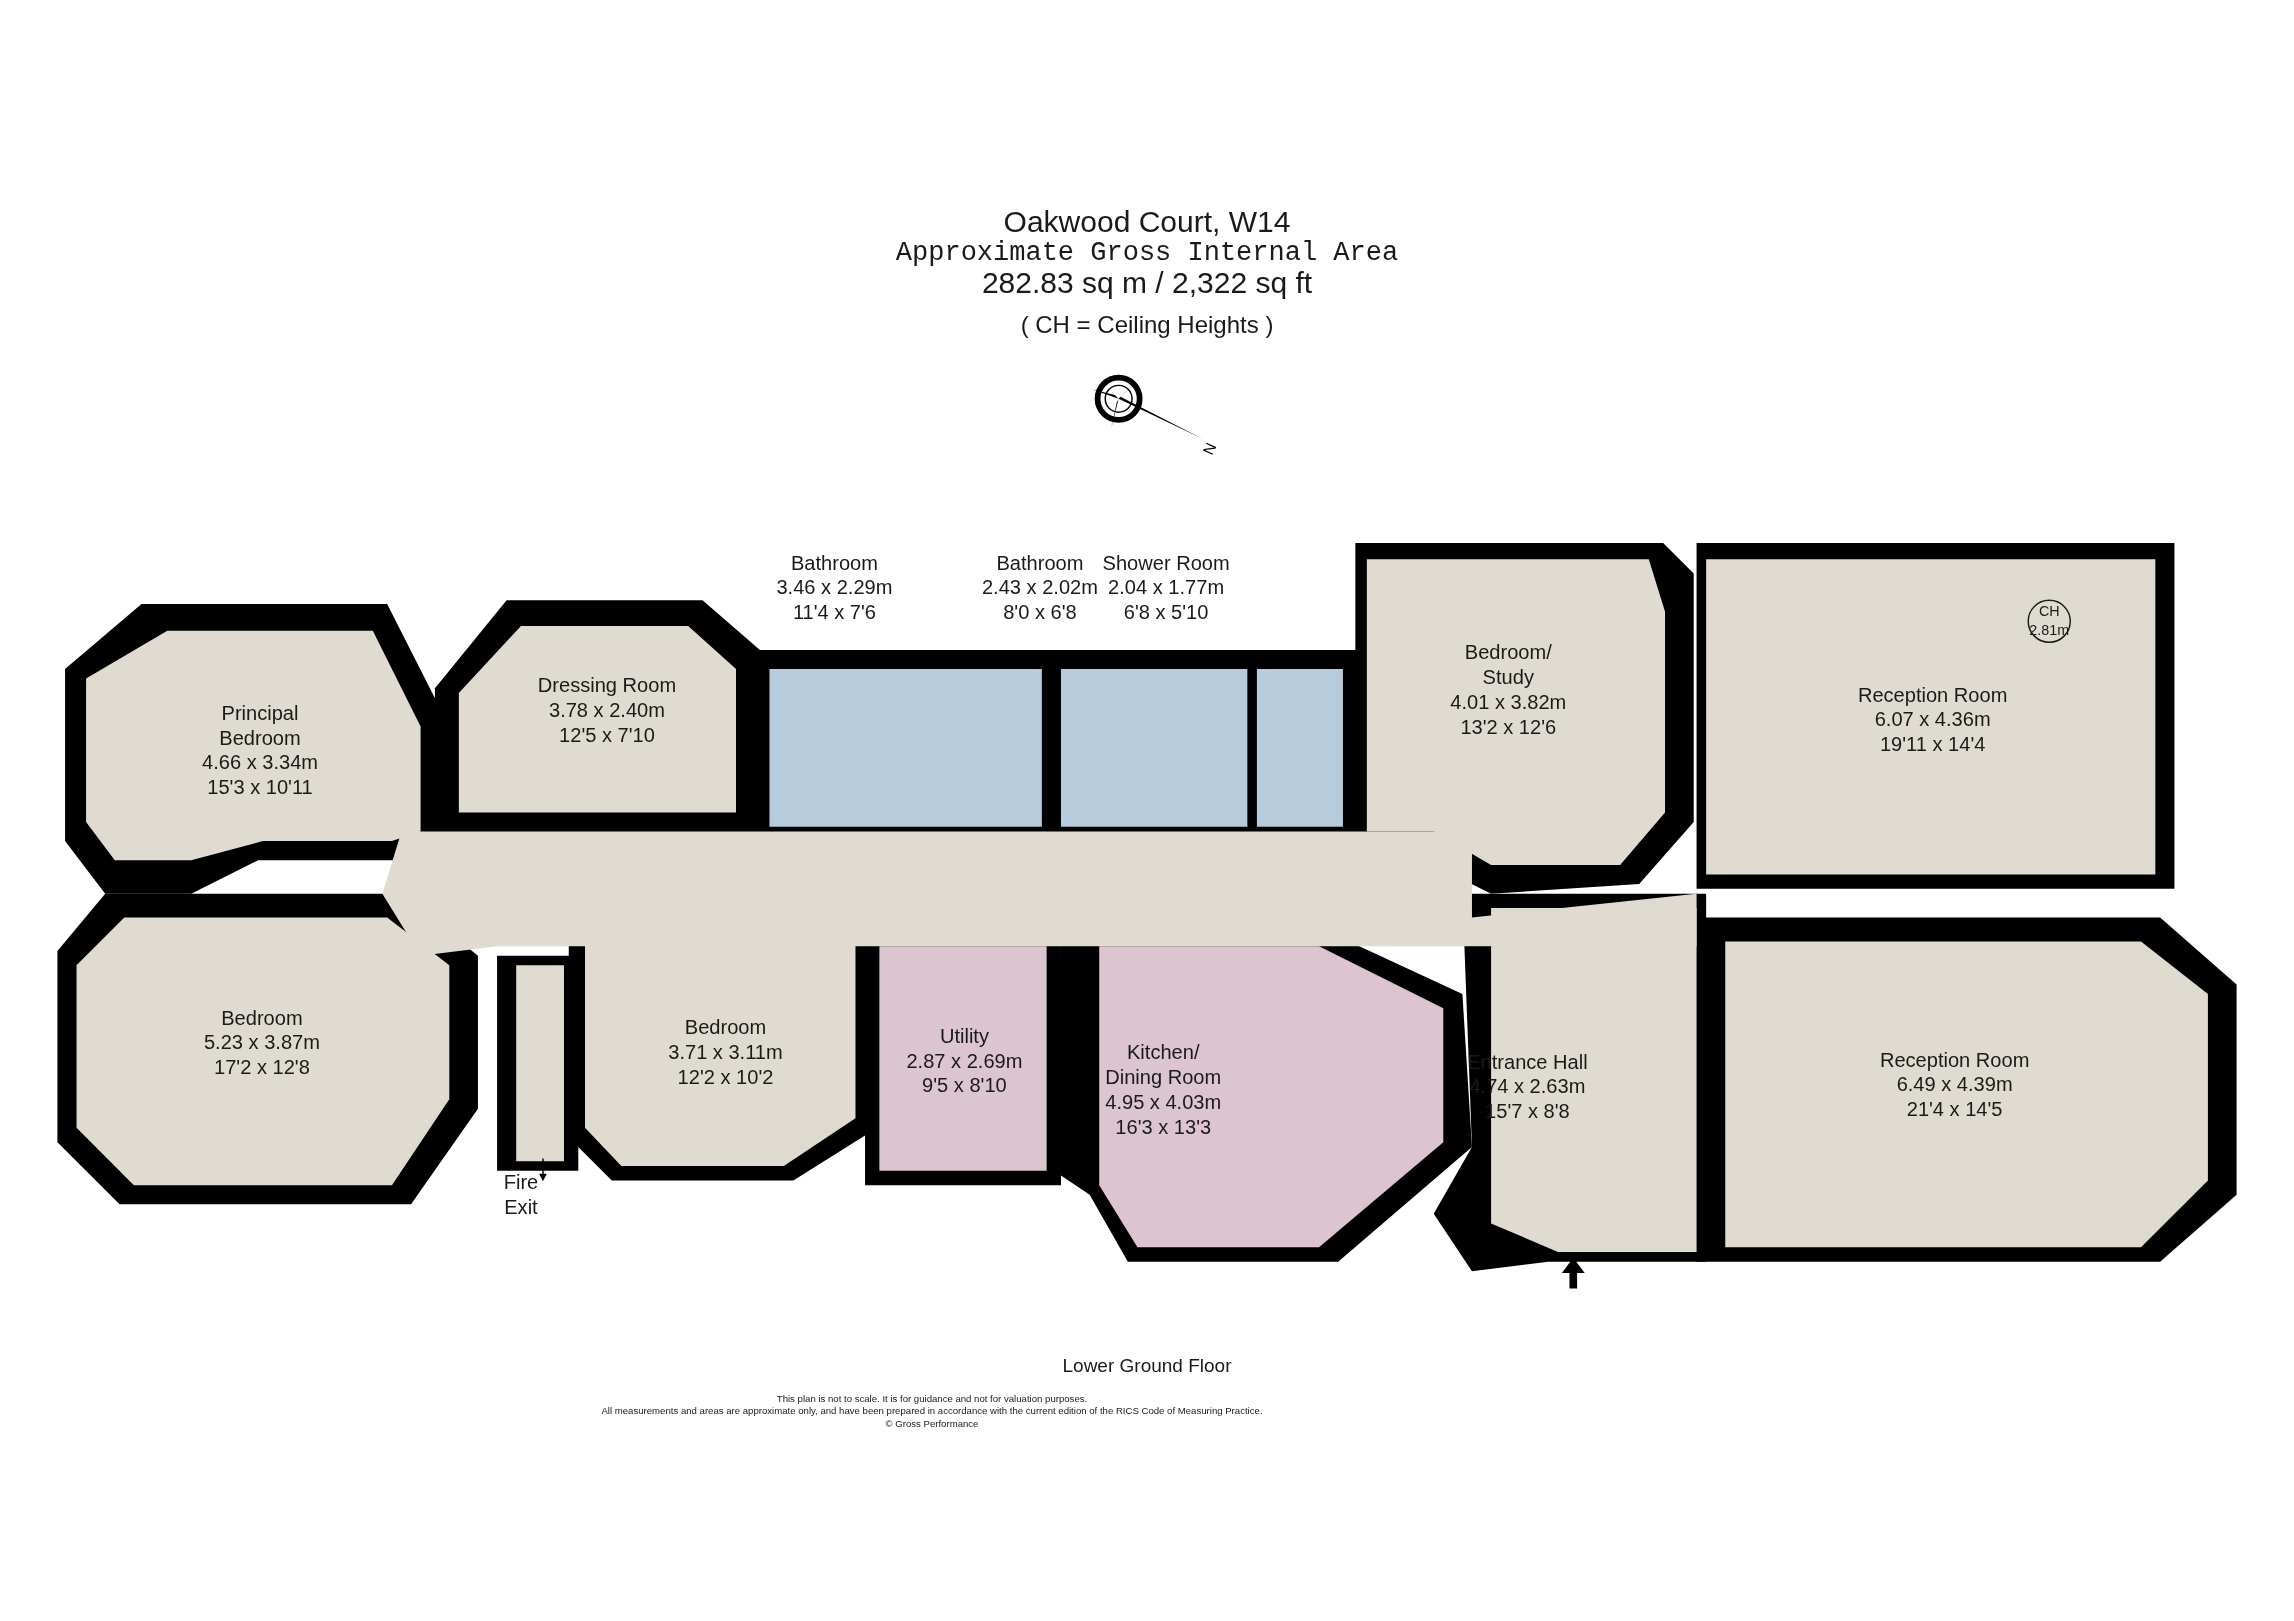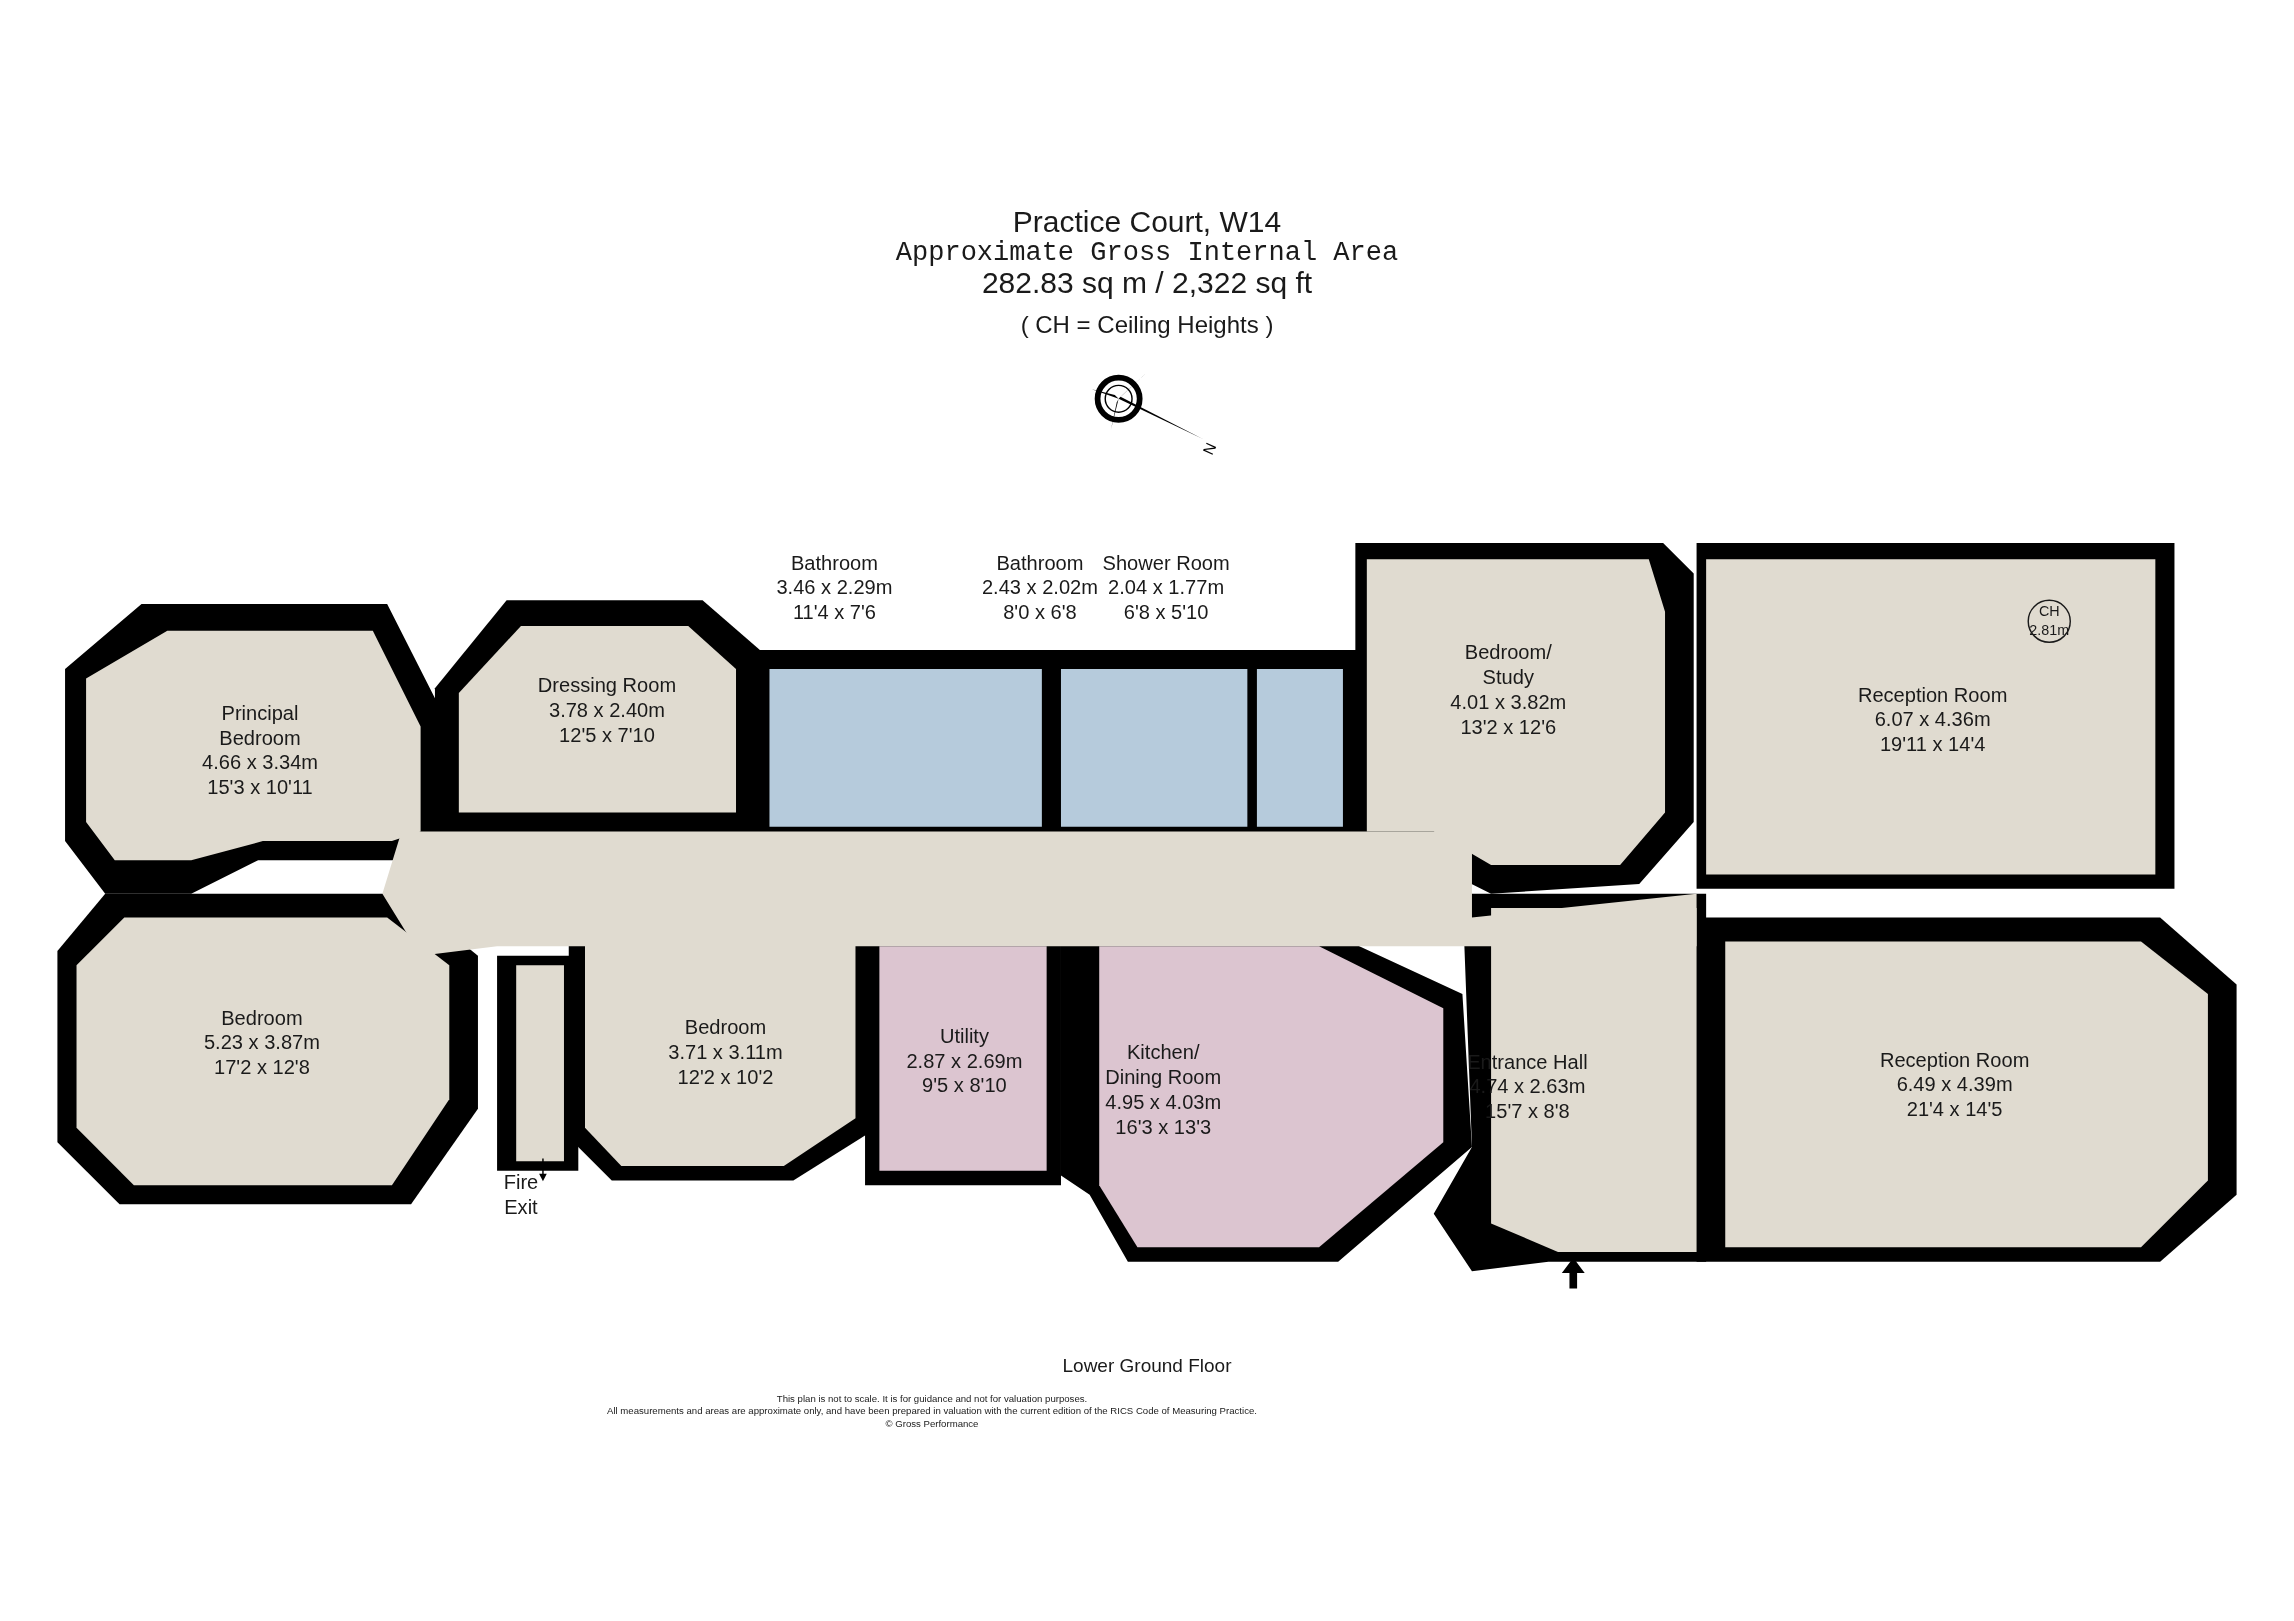--- a/index.html
+++ b/index.html
@@ -12,21 +12,21 @@
   .compass { position: absolute; left: 1088px; top: 368px; width: 134px; height: 96px; }
   svg.plan { position: absolute; left: 0; top: 0; width: 2294px; height: 1621px; }
   .room-label { font-size: 21px; text-anchor: middle; fill: #1a1a1a; font-family: "Liberation Sans", sans-serif; }
   .floor-label { position: absolute; left: 0; top: 1355px; width: 2294px; text-align: center; font-size: 19px; }
   .disclaimer { position: absolute; left: 0; top: 1393px; width: 1864px; text-align: center; font-size: 9.6px; line-height: 12.4px; }
 </style>
 </head>
 <body>
 
 <div class="header">
-  <div class="title">Practice Court, W14</div>
+  <div class="title">Oakwood Court, W14</div>
   <div class="subtitle">Approximate Gross Internal Area</div>
   <div class="area">282.83 sq m  /  2,322 sq ft</div>
   <div class="ch-note">( CH = Ceiling Heights )</div>
 </div>
 
 <svg class="compass" viewBox="0 0 140 100">
   <circle cx="32" cy="32" r="22" fill="none" stroke="#000" stroke-width="6"></circle>
   <circle cx="32" cy="32" r="14" fill="none" stroke="#000" stroke-width="1.5"></circle>
   <polygon points="32,32 62,4 36,28" fill="#000"></polygon>
   <polygon points="32,32 4,22 28,28" fill="#000"></polygon>
@@ -155,16 +155,16 @@
 
   <g>
     <line x1="568" y1="1212" x2="568" y2="1232" stroke="#000" stroke-width="1.5"></line>
     <polygon points="564,1228 572,1228 568,1236" fill="#000"></polygon>
   </g>
 </svg>
 
 <div class="floor-label">Lower Ground Floor</div>
 <div class="disclaimer">
   <div>This plan is not to scale. It is for guidance and not for valuation purposes.</div>
-  <div>All measurements and areas are approximate only, and have been prepared in valuation with the current edition of the RICS Code of Measuring Practice.</div>
+  <div>All measurements and areas are approximate only, and have been prepared in accordance with the current edition of the RICS Code of Measuring Practice.</div>
   <div>© Gross Performance</div>
 </div>
 
 
 </body></html>

